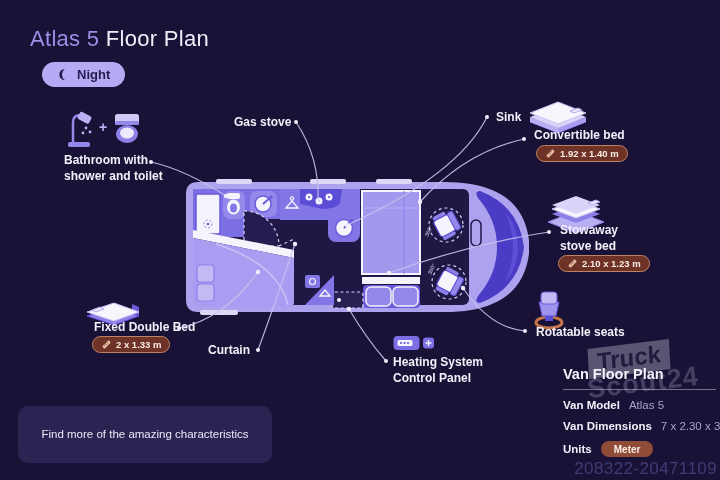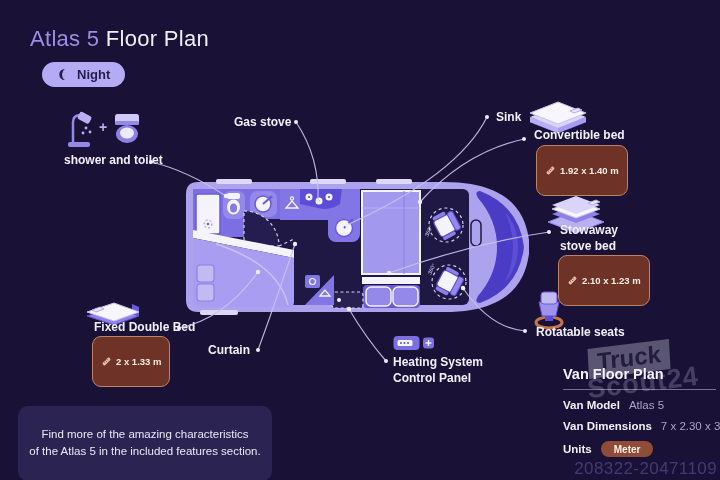--- a/index.html
+++ b/index.html
@@ -21,21 +21,21 @@
     font-size:13px;font-weight:700;color:#251D4F;cursor:pointer;
   }
   
   .co-label{font-size:12px;font-weight:700;color:#F2F0FA;line-height:1.3;white-space:nowrap;}
   .co-label.right{text-align:center;}
   .plus-glyph{font-size:14px;font-weight:700;color:#B9B0F2;}
   
   .dim-badge{
     display:inline-flex;align-items:center;gap:4px;
     background:#6E3227;border:1px solid #BC8465;border-radius:9px;
-    padding:19px 8px;font-size:9.5px;font-weight:700;color:#F9EDE4;white-space:nowrap;
+    padding:2px 8px;font-size:9.5px;font-weight:700;color:#F9EDE4;white-space:nowrap;
   }
   
   .note-box{
     left:18px;top:406px;width:242px;padding:20px 6px;border-radius:10px;
     background:#2B2453;text-align:center;font-size:11.5px;color:#EAE7F6;line-height:1.5;
   }
   
   .spec-panel{left:563px;top:366px;width:156px;z-index:3;}
   .spec-heading{font-size:14.5px;font-weight:700;color:#F4F2FB;}
   .spec-divider{margin-top:7px;height:1px;background:rgba(233,230,245,.45);width:153px;border:0;}
@@ -217,20 +217,21 @@
     </g>
 </svg>
 <span class="abs plus-glyph" style="left:99px;top:119px;">+</span>
 <svg class="abs" style="left:110px;top:112px;" width="34" height="32" viewBox="0 0 34 32">
   <rect x="5" y="2" width="24" height="11" rx="2.5" fill="#CFC9F6"></rect>
   <rect x="5" y="9" width="24" height="4" rx="1.5" fill="#9488EA"></rect>
   <ellipse cx="17" cy="22" rx="11" ry="9" fill="#8D80E8"></ellipse>
   <ellipse cx="17" cy="21" rx="7" ry="5.5" fill="#EDEAFB"></ellipse>
 </svg>
 <div class="abs co-label" style="left:64px;top:153px;">
+  <div>Bathroom with</div>
   <div>shower and toilet</div>
 </div>
 
 <div class="abs co-label right" style="left:234px;top:115px;">Gas stove</div>
 <div class="abs co-label" style="left:496px;top:110px;">Sink</div>
 
 <svg class="abs" style="left:526px;top:96px;" width="64" height="40" viewBox="0 0 64 40">
   <polygon points="4,26 32,37 60,26 32,15" fill="#8D80E8" stroke="#5C4DD6" stroke-width="1"></polygon>
   <polygon points="4,21 4,26 32,37 32,32" fill="#B9B0F2"></polygon>
   <polygon points="60,21 60,26 32,37 32,32" fill="#A79CEF"></polygon>
@@ -308,21 +309,20 @@
 <svg class="abs" style="left:532px;top:290px;" width="34" height="40" viewBox="0 0 34 40">
   <ellipse cx="17" cy="32.5" rx="13" ry="5.5" fill="none" stroke="#C5754A" stroke-width="3"></ellipse>
   <rect x="13" y="22" width="8" height="9" fill="#5C4DD6"></rect>
   <polygon points="7,12 27,12 24,26 10,26" fill="#9D92EC" stroke="#5C4DD6" stroke-width="1"></polygon>
   <rect x="9" y="2" width="16" height="12" rx="3" fill="#C3BAF4" stroke="#6A5BDC" stroke-width="1"></rect>
 </svg>
 <div class="abs co-label" style="left:536px;top:325px;">Rotatable seats</div>
 
 <div class="abs note-box">
   <div>Find more of the amazing characteristics</div>
-  <div>of the Atlas 5 in the included features section.</div>
 </div>
 
 <div class="abs watermark">
   <span class="wm-truck">Truck</span>
   <span class="wm-scout">Scout24</span>
 </div>
 
 <div class="abs spec-panel">
   <div class="spec-heading">Van Floor Plan</div>
   <div class="spec-divider"></div>

